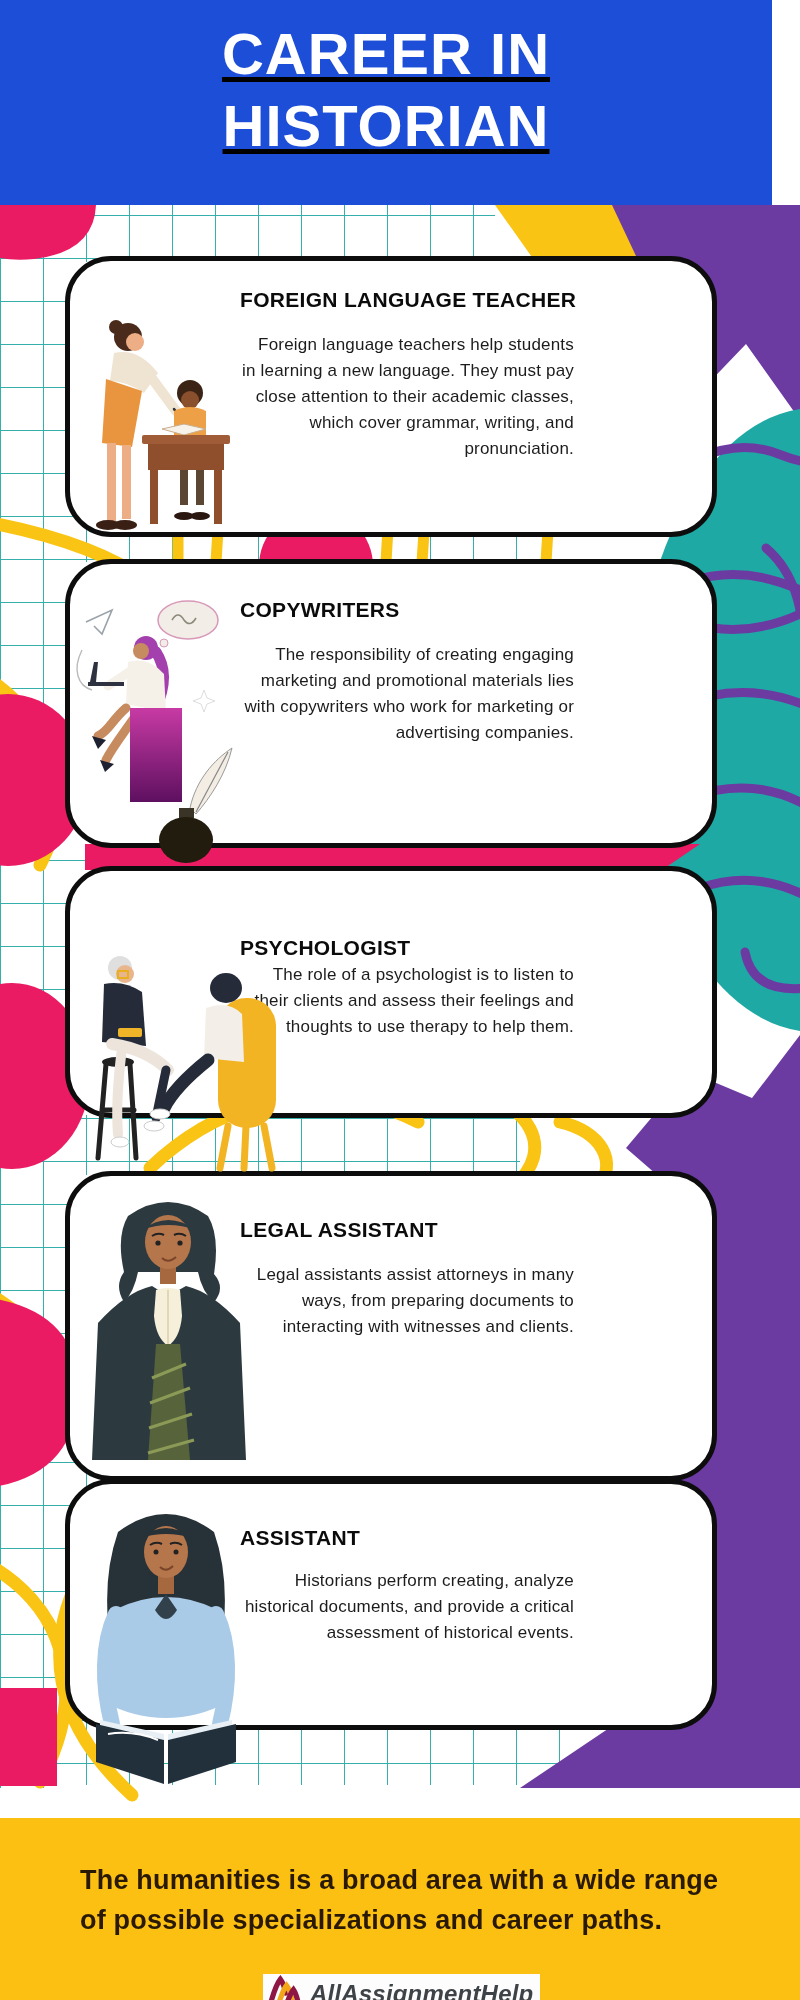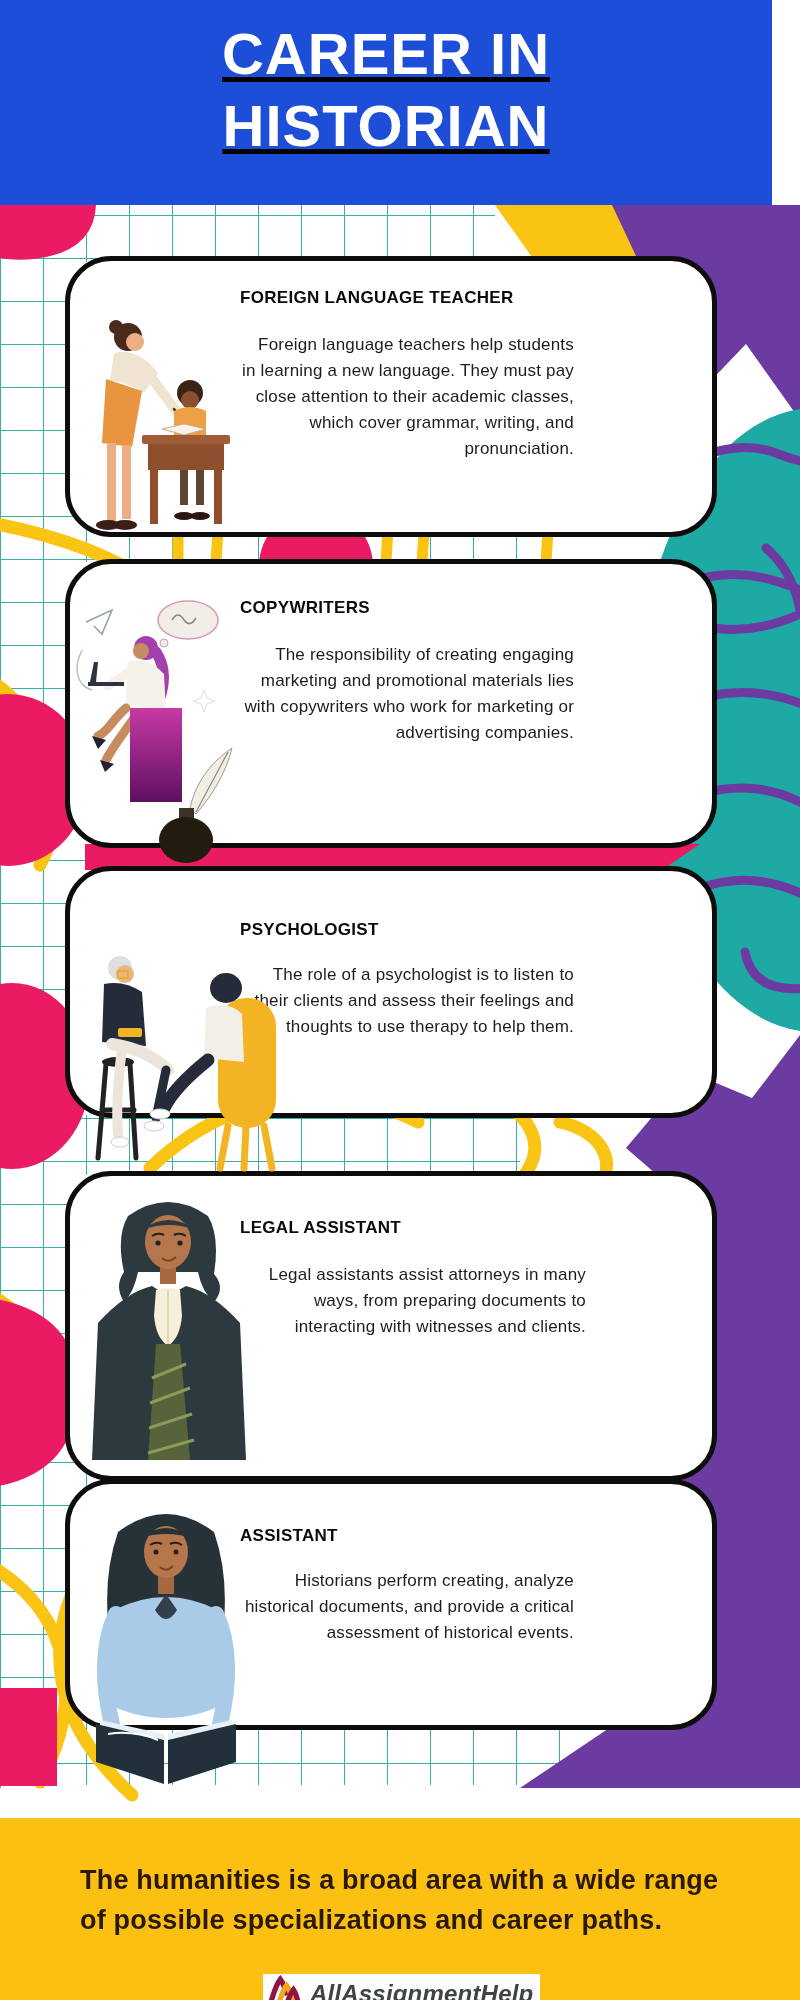--- a/index.html
+++ b/index.html
@@ -7,26 +7,26 @@
           font-family:"Liberation Sans",sans-serif;margin:0 auto;}
   .decor{position:absolute;left:0;top:0;z-index:1;pointer-events:none;}
   .illu{position:absolute;z-index:6;pointer-events:none;}
   .header{position:absolute;left:0;top:0;width:772px;height:205px;background:#1d4ed8;z-index:7;text-decoration:underline;}
   .header-title{margin:0;padding-top:18px;text-align:center;color:#fff;font-size:58px;
           font-weight:900;line-height:72px;letter-spacing:1px;}
   .card{position:absolute;left:65px;width:652px;background:#fff;border:5px solid #0D0D0D;
           border-radius:46px;box-sizing:border-box;z-index:3;}
   .c1{top:256px;height:281px;} .c2{top:559px;height:289px;} .c3{top:866px;height:252px;}
   .c4{top:1171px;height:310px;} .c5{top:1479px;height:251px;}
-  .card-title{position:absolute;left:170px;margin:0;font-size:17px;font-weight:800;
+  .card-title{position:absolute;left:170px;margin:0;font-size:21px;font-weight:800;
           color:#0B0B0B;letter-spacing:.3px;z-index:8;}
-  .t1{top:27px;} .t2{top:34px;} .t3{top:49px;} .t4{top:42px;} .t5{top:42px;}
+  .t1{top:27px;} .t2{top:34px;} .t3{top:65px;} .t4{top:42px;} .t5{top:42px;}
   .card-text{position:absolute;left:170px;width:334px;margin:0;font-size:17px;line-height:26px;
           color:#1C1C1C;letter-spacing:.2px;z-index:8;font-weight:400;text-align:right;}
-  .b1{top:71px;} .b2{top:78px;} .b3{top:91px;} .b4{top:86px;margin-left:12px;} .b5{top:84px;}
+  .b1{top:71px;} .b2{top:78px;} .b3{top:91px;} .b4{top:86px;} .b5{top:84px;}
   .footer{position:absolute;left:0;top:1785px;width:800px;height:207px;background:#FCC013;z-index:7;margin-top:33px;}
   .footer-text{position:absolute;left:80px;top:42px;width:655px;margin:0;font-size:27px;
           font-weight:800;color:#2A1A05;line-height:40px;letter-spacing:.2px;}
   .logo-box{position:absolute;left:263px;top:156px;width:277px;height:39px;background:#FDFDFD;
           display:flex;align-items:center;justify-content:flex-start;gap:7px;}
   .logo-text{font-size:24px;font-style:italic;font-weight:600;color:#3E4347;letter-spacing:.2px;}
 </style>
 </head>
 <body>
 

